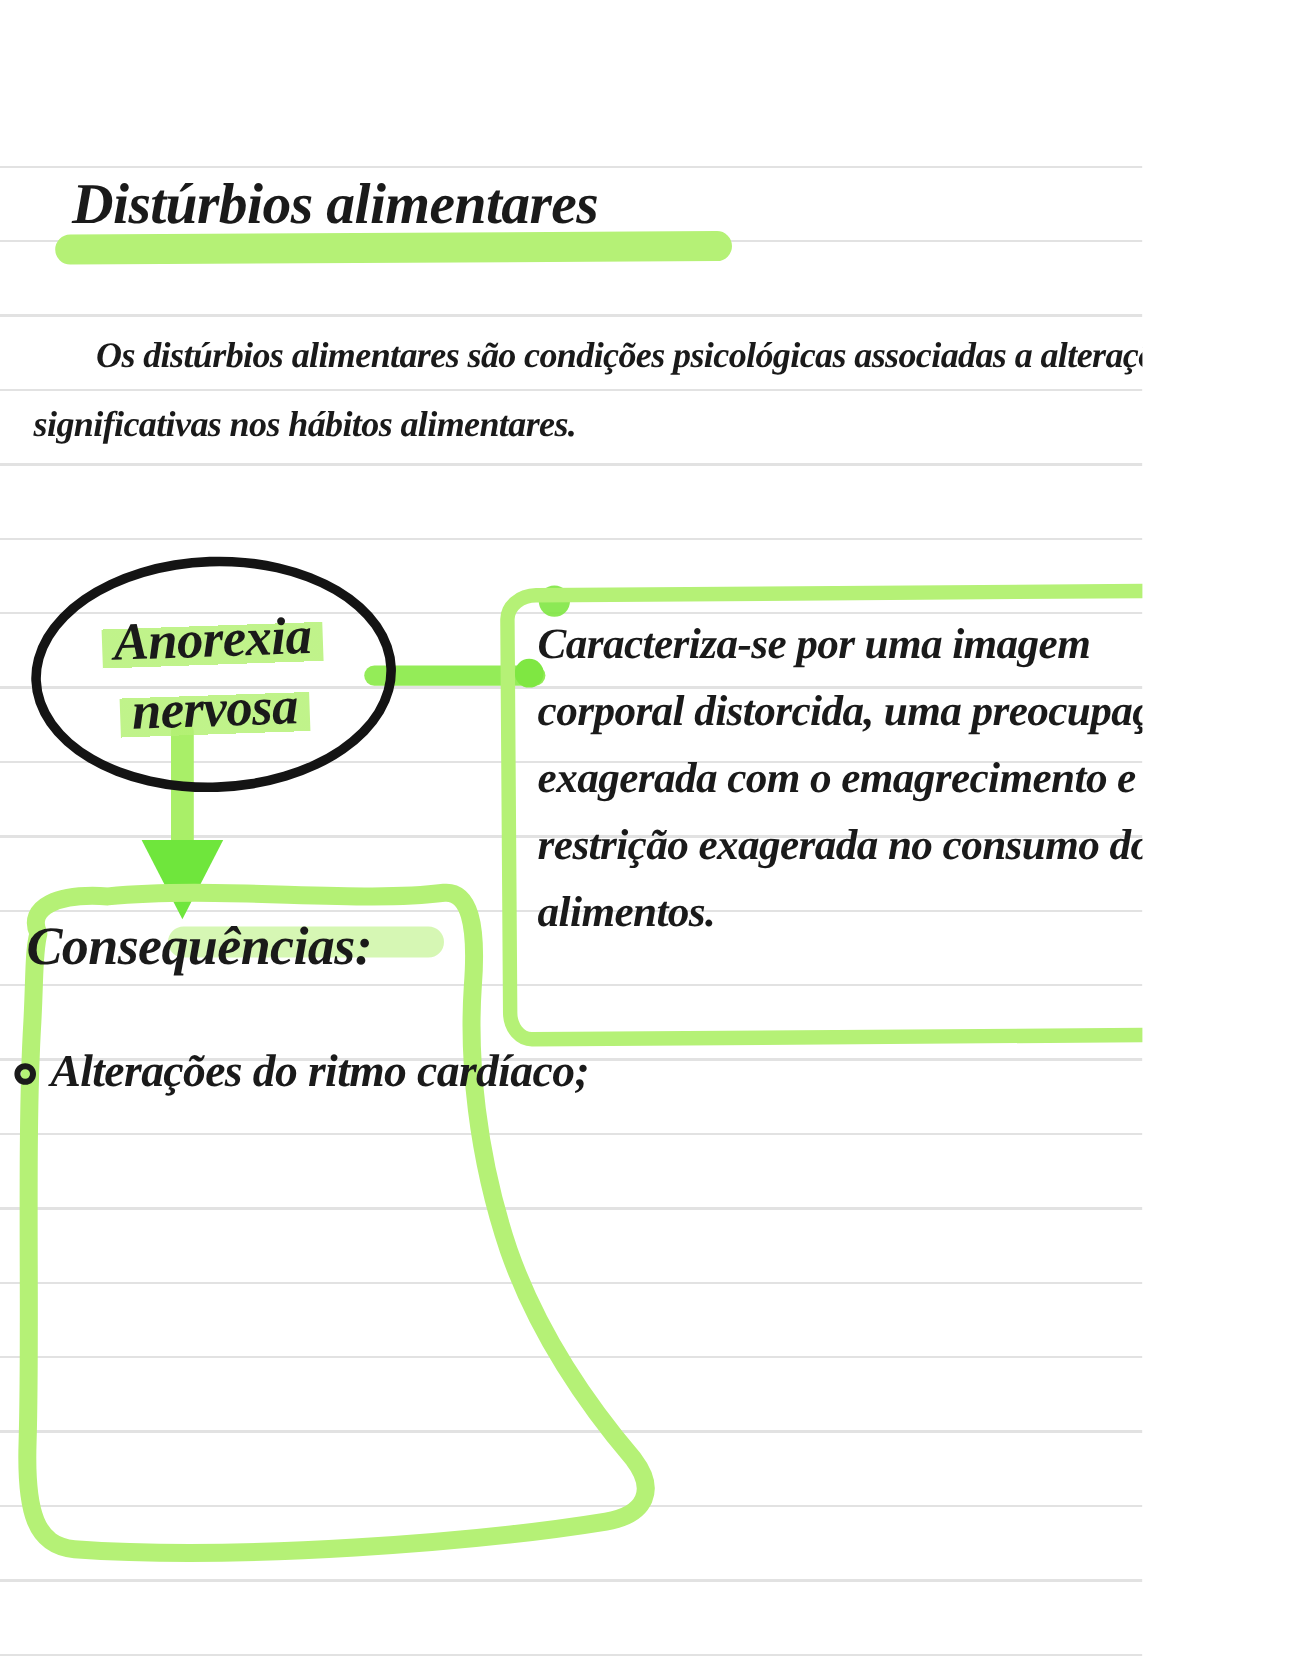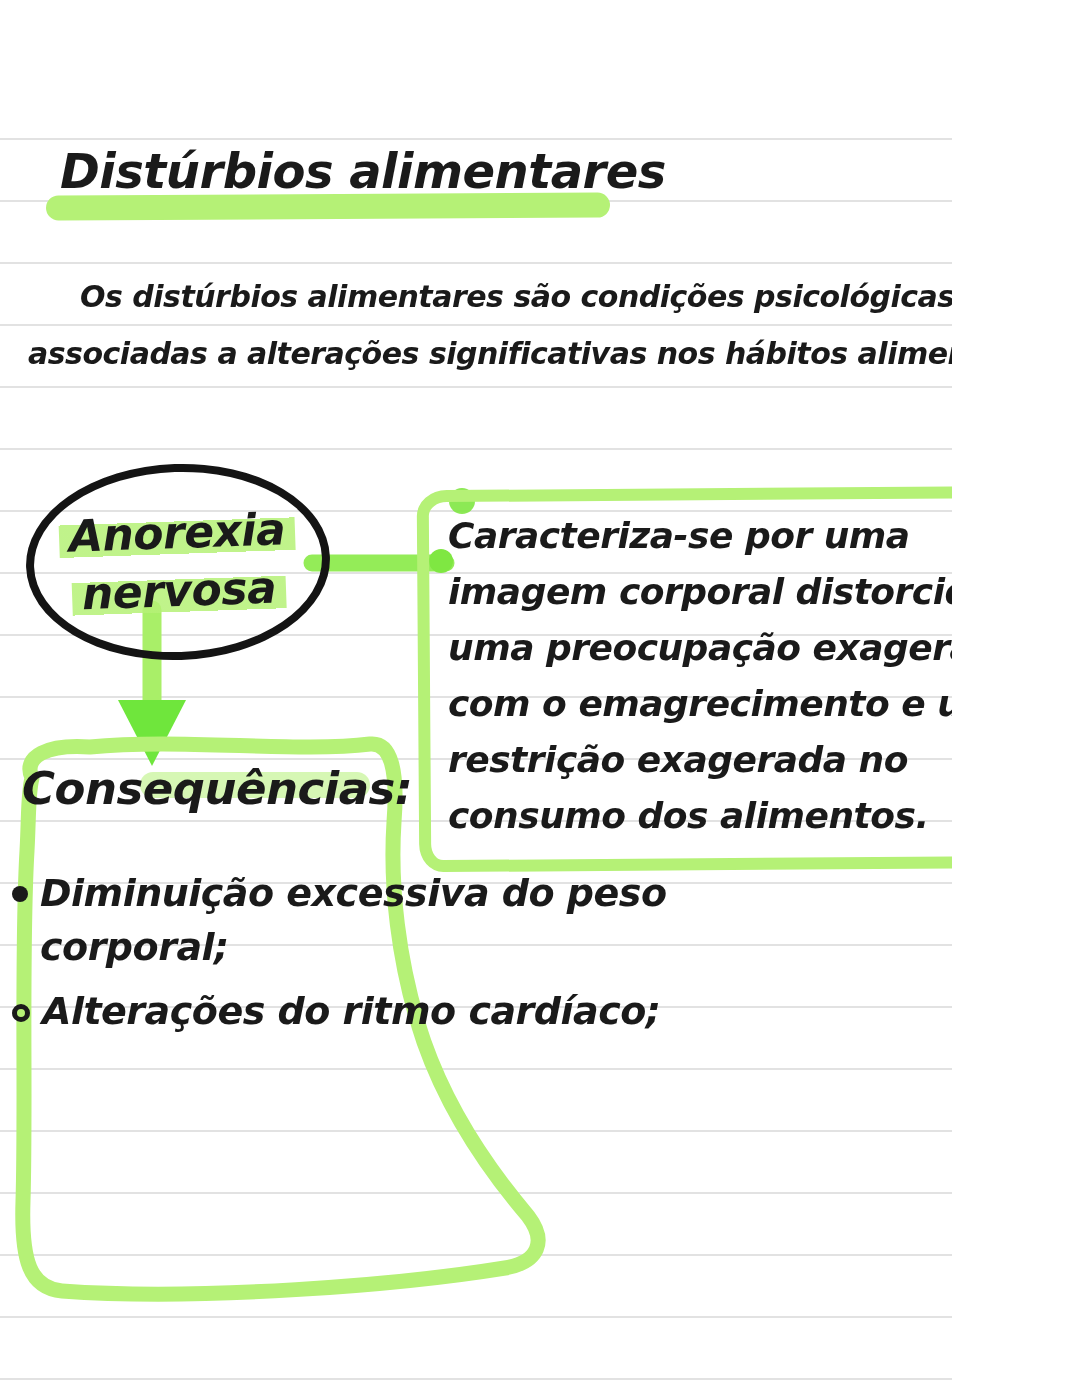--- a/index.html
+++ b/index.html
@@ -9,21 +9,21 @@
     --vivid:#6fe63c;
     --blob:#7fe742;
     --rule:#e2e2e2;
     --paper:#ffffff;
   }
   *{margin:0;padding:0;box-sizing:border-box;}
   html,body{background:#fff;}
   body{font-family:"DejaVu Sans",sans-serif;}
   .page{
     position:relative;width:952px;height:1395px;
-    background:var(--paper);overflow:hidden;
+    background:var(--paper);overflow:hidden;font-family:Liberation Serif, serif;
   }
   .rules{
     position:absolute;left:0;right:0;top:138px;bottom:0;
     background:repeating-linear-gradient(to bottom,var(--rule) 0 2px,transparent 2px 62px);
     pointer-events:none;
   }
   .ink{color:var(--ink);font-style:italic;font-weight:700;letter-spacing:-0.5px;}
 
   
   .title{
@@ -133,21 +133,17 @@
   </div>
 
   <div class="descbox"></div>
   <p class="desc-text ink">Caracteriza-se por uma imagem corporal distorcida, uma preocupação exagerada com o emagrecimento e uma restrição exagerada no consumo dos alimentos.</p>
 
   <h2 class="conseq-heading ink">Consequências:</h2>
 
   <ul class="conseq-list">
     <li>
       <span class="dot"></span>
-      <span class="ink">Diminuição excessiva do peso corporal;</span>
-    </li>
-    <li>
-      <span class="dot"></span>
       <span class="ink">Alterações do ritmo cardíaco;</span>
     </li>
   </ul>
 
 </div>
 
 </body></html>

